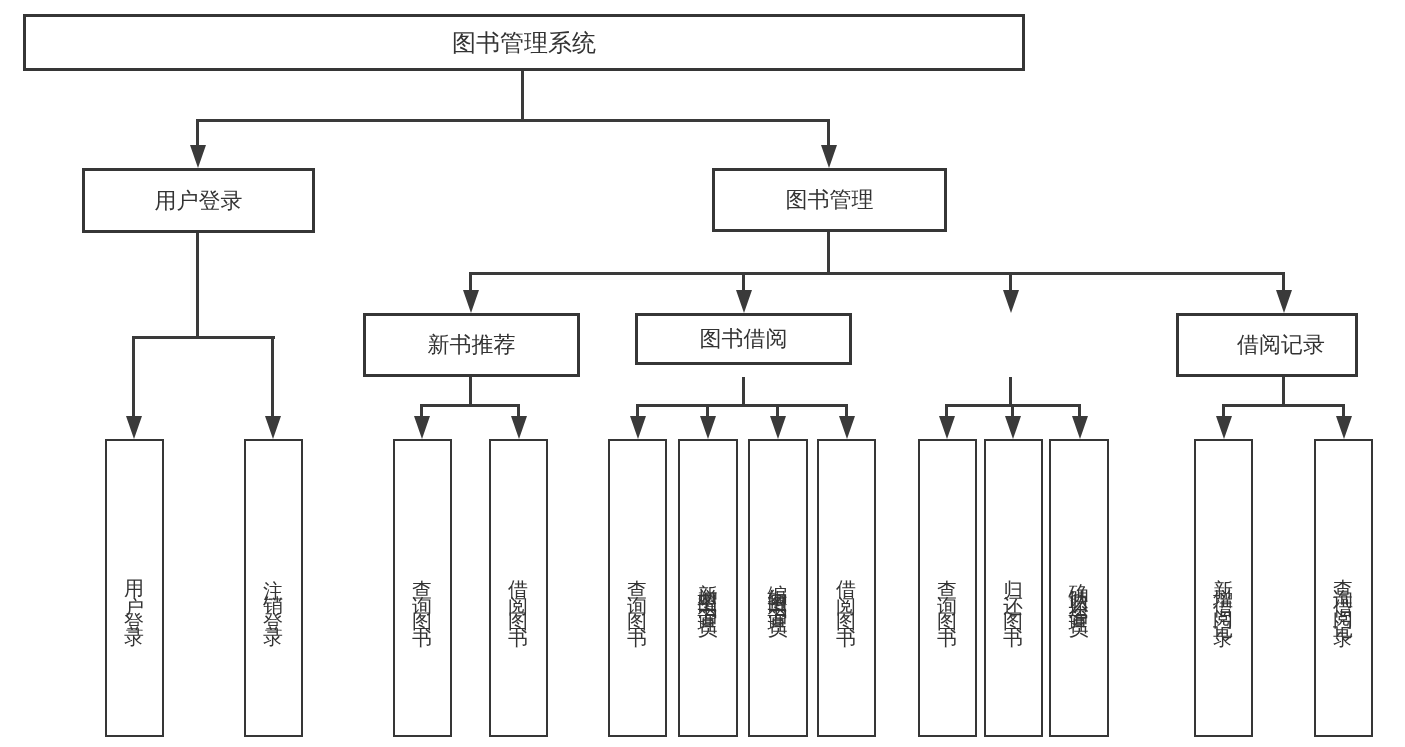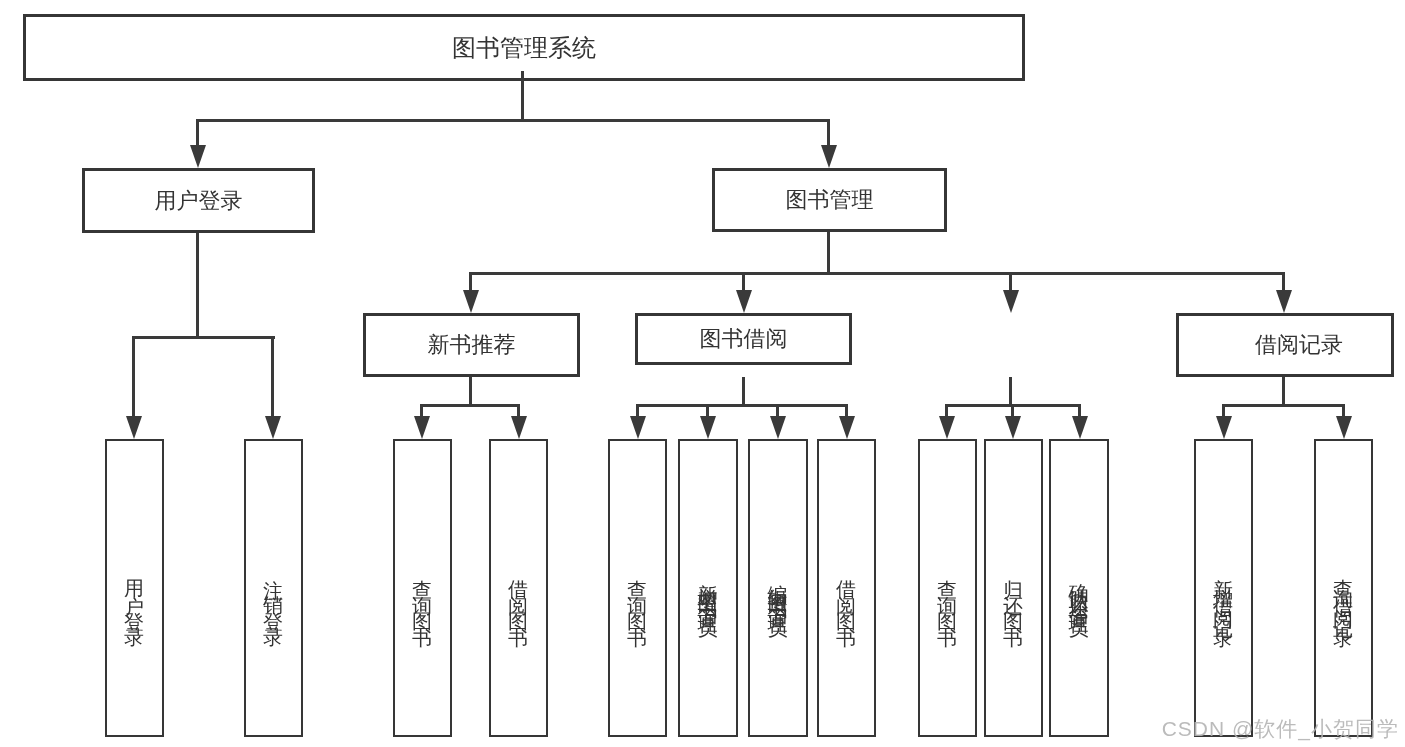--- a/index.html
+++ b/index.html
@@ -15,28 +15,28 @@
   }
   
   .node{
     position:absolute;
     background:#ffffff;
     border:3px solid #363636;
     display:flex;align-items:center;justify-content:center;
     box-sizing:border-box;
     color:#333333;
   }
-  .node-root{left:23px;top:14px;width:1002px;height:67px;font-size:24px;}
+  .node-root{left:23px;top:14px;width:1002px;height:57px;font-size:24px;}
   .node-l2,.node-l3{font-size:22px;}
   .n-login{left:82px;top:168px;width:233px;height:65px;}
   .n-mgmt{left:712px;top:168px;width:235px;height:64px;}
   .n-recommend{left:363px;top:313px;width:217px;height:64px;}
   .n-borrow{left:635px;top:313px;width:217px;height:52px;}
   .n-current{left:902px;top:313px;width:218px;height:64px;}
-  .n-records{left:1176px;top:313px;width:218px;height:64px;padding-left:28px;}
+  .n-records{left:1176px;top:313px;width:182px;height:64px;padding-left:28px;}
   
   .leaf{
     position:absolute;top:439px;height:298px;width:59px;
     background:#ffffff;
     border:2.5px solid #363636;
     display:flex;align-items:center;justify-content:center;
     box-sizing:border-box;
   }
   .leaf span{
     writing-mode:vertical-rl;
@@ -174,15 +174,14 @@
   <div class="ah" style="left:1005px;top:416px;"></div>
   <div class="ah" style="left:1072px;top:416px;"></div>
 
   <div class="vline" style="left:1282px;top:377px;height:27px;"></div>
   <div class="hline" style="left:1222px;top:404px;width:123px;"></div>
   <div class="vline" style="left:1222px;top:404px;height:16px;"></div>
   <div class="vline" style="left:1342px;top:404px;height:16px;"></div>
   <div class="ah" style="left:1216px;top:416px;"></div>
   <div class="ah" style="left:1336px;top:416px;"></div>
 
-  <div class="watermark">CSDN @软件_小贺同学</div>
 
 </div>
 
 </body></html>

